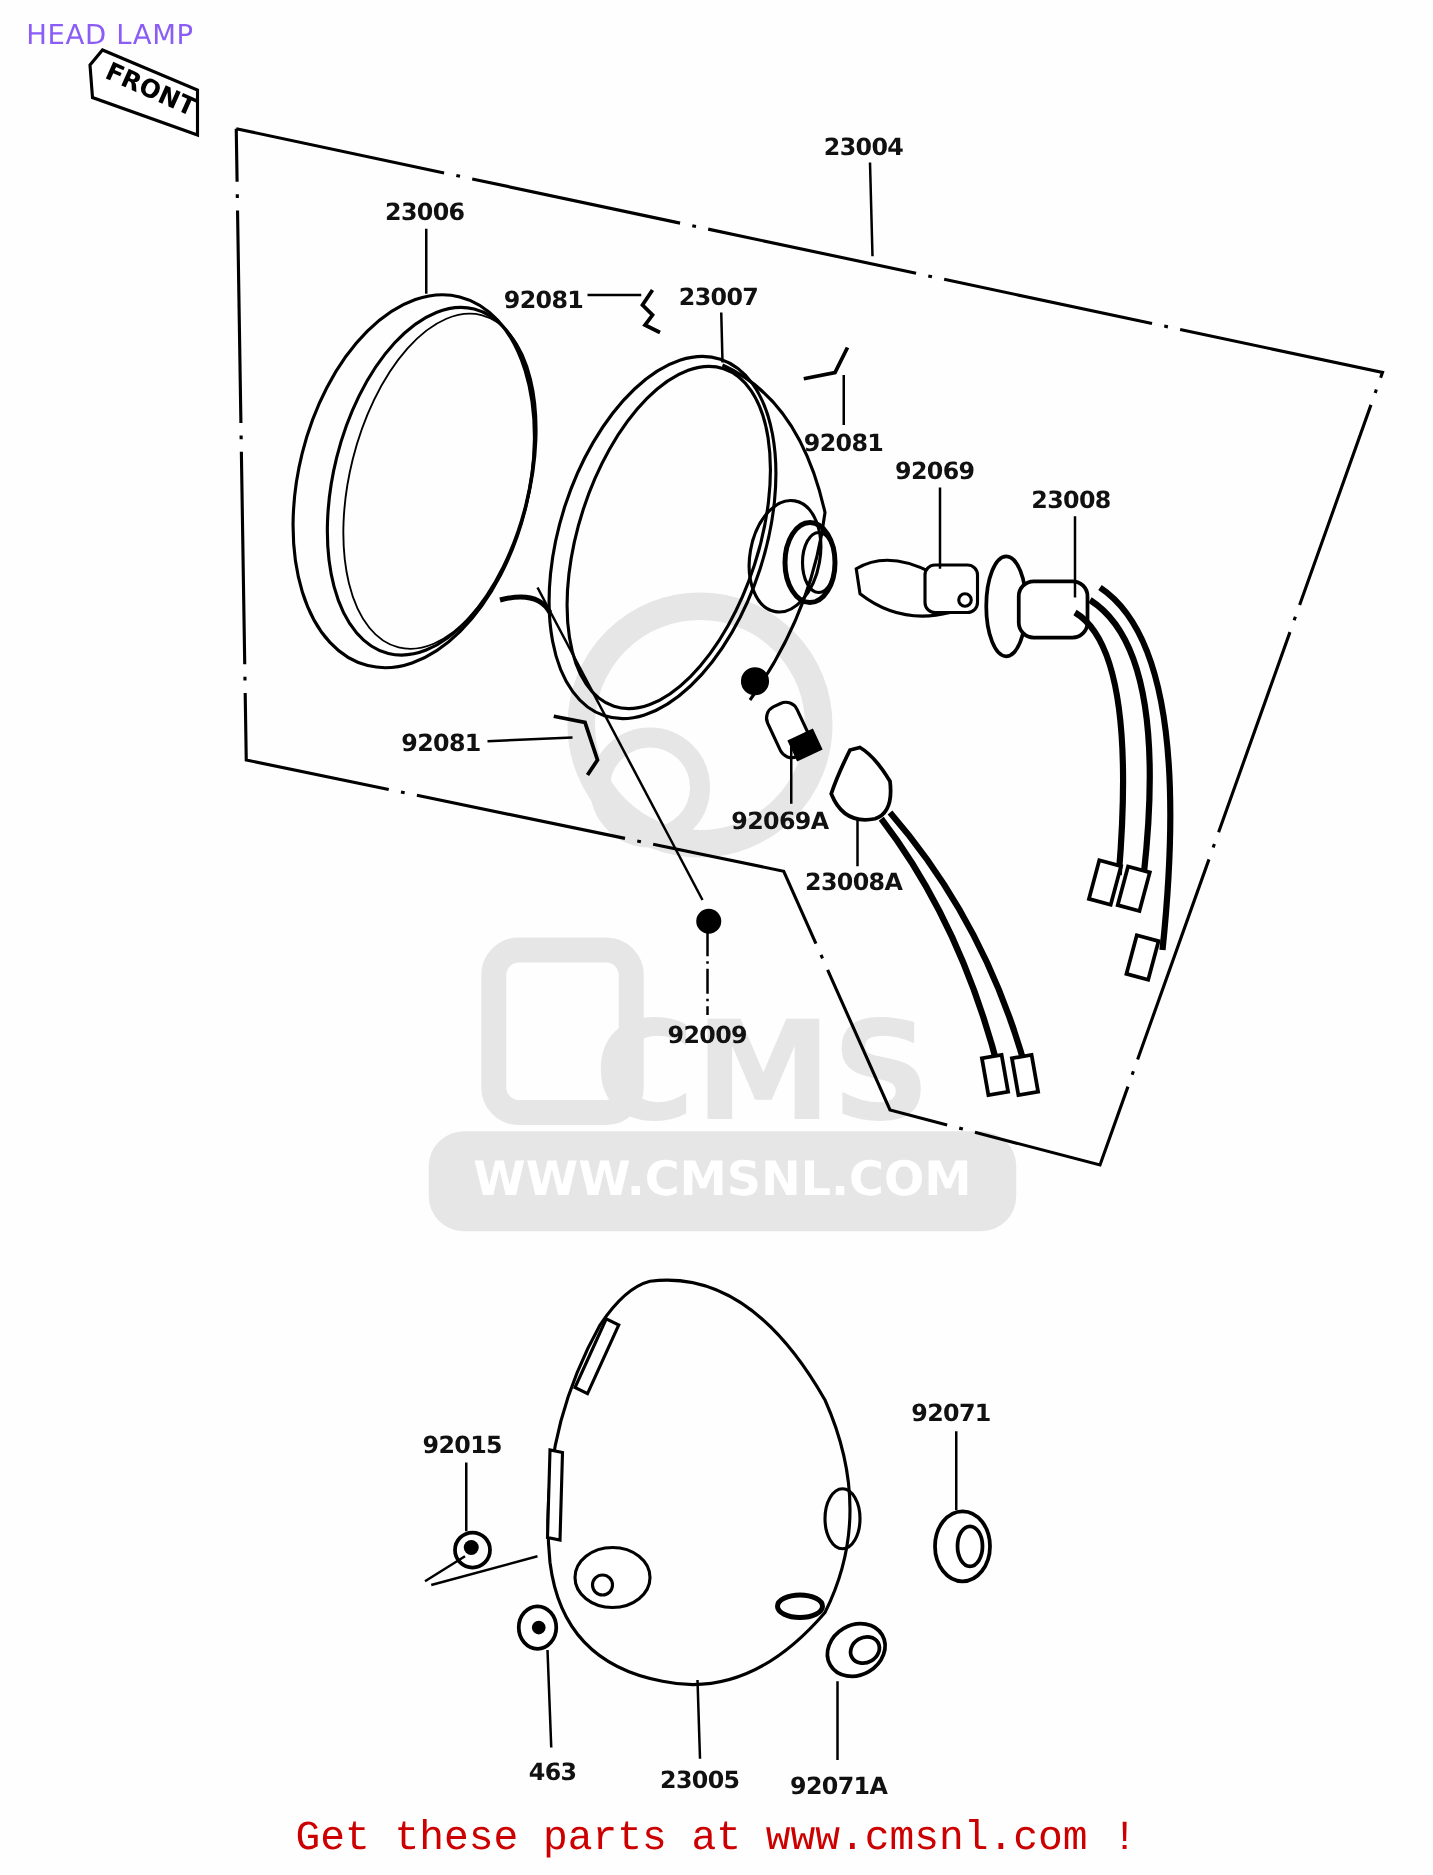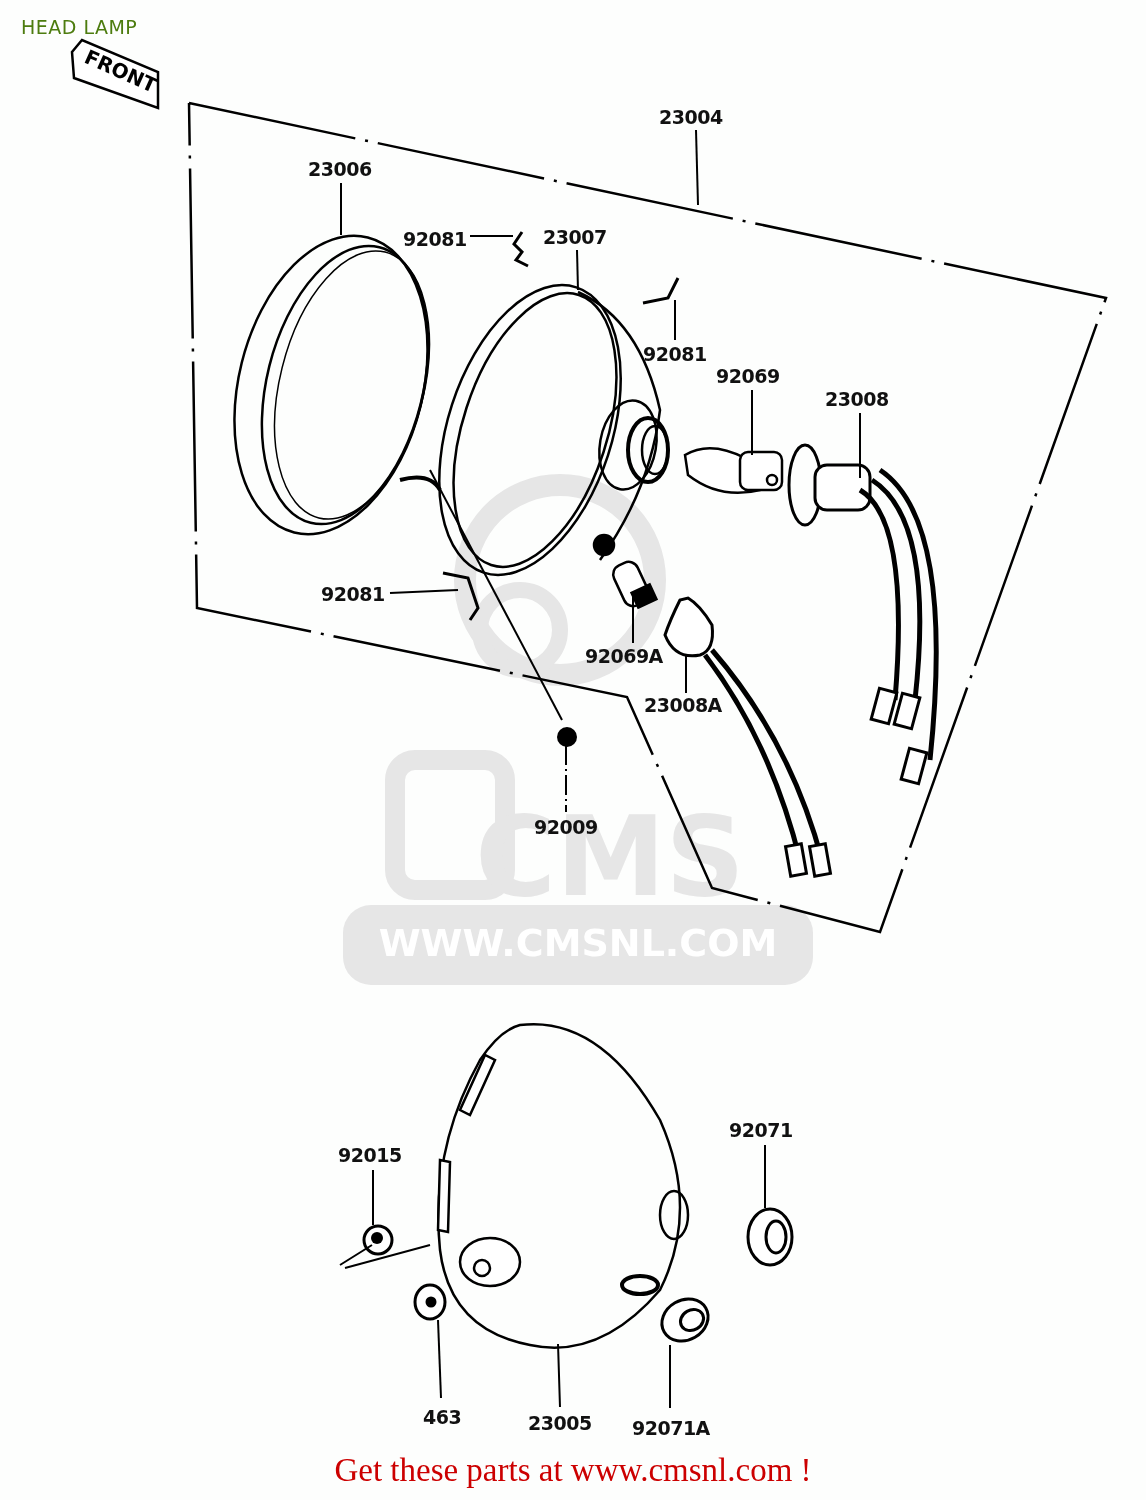--- a/index.html
+++ b/index.html
@@ -1,21 +1,21 @@
 <!DOCTYPE html>
 <html><head>
 <meta charset="utf-8">
 <style>
   html, body { margin:0; padding:0; background:#fdfefd; }
   body { width:1146px; height:1500px; position:relative; overflow:hidden; font-family:"Liberation Sans", sans-serif; }
-  .title { position:absolute; left:21px; top:16px; font-size:19px; color:#4d7c0f; letter-spacing:0.5px; font-family:"DejaVu Sans", sans-serif; z-index:3; }
+  .title { position:absolute; left:21px; top:16px; font-size:22px; color:#8b5cf6; letter-spacing:0.5px; font-family:"DejaVu Sans", sans-serif; z-index:3; }
   svg.diagram { position:absolute; left:0; top:0; width:1146px; height:1500px; }
   .lbl { font-family:"DejaVu Sans", sans-serif; font-weight:bold; font-size:19px; fill:#111; letter-spacing:-0.5px; }
   .wm-text { font-family:"DejaVu Sans", sans-serif; font-weight:bold; fill:#ffffff; }
-  .footer { position:absolute; left:0; width:1146px; top:1452px; text-align:center; font-family:Liberation Serif, serif; font-size:33px; color:#cc0000; }
+  .footer { position:absolute; left:0; width:1146px; top:1452px; text-align:center; font-family:Liberation Mono, monospace; font-size:33px; color:#cc0000; }
   .front-tag { font-family:"DejaVu Sans", sans-serif; font-weight:bold; font-size:20px; fill:#000; }
 </style>
 </head>
 <body>
 
 <div class="title">HEAD LAMP</div>
 
 <svg class="diagram" viewBox="0 0 1146 1500">
 
   <g fill="#e6e6e6" stroke="none">

